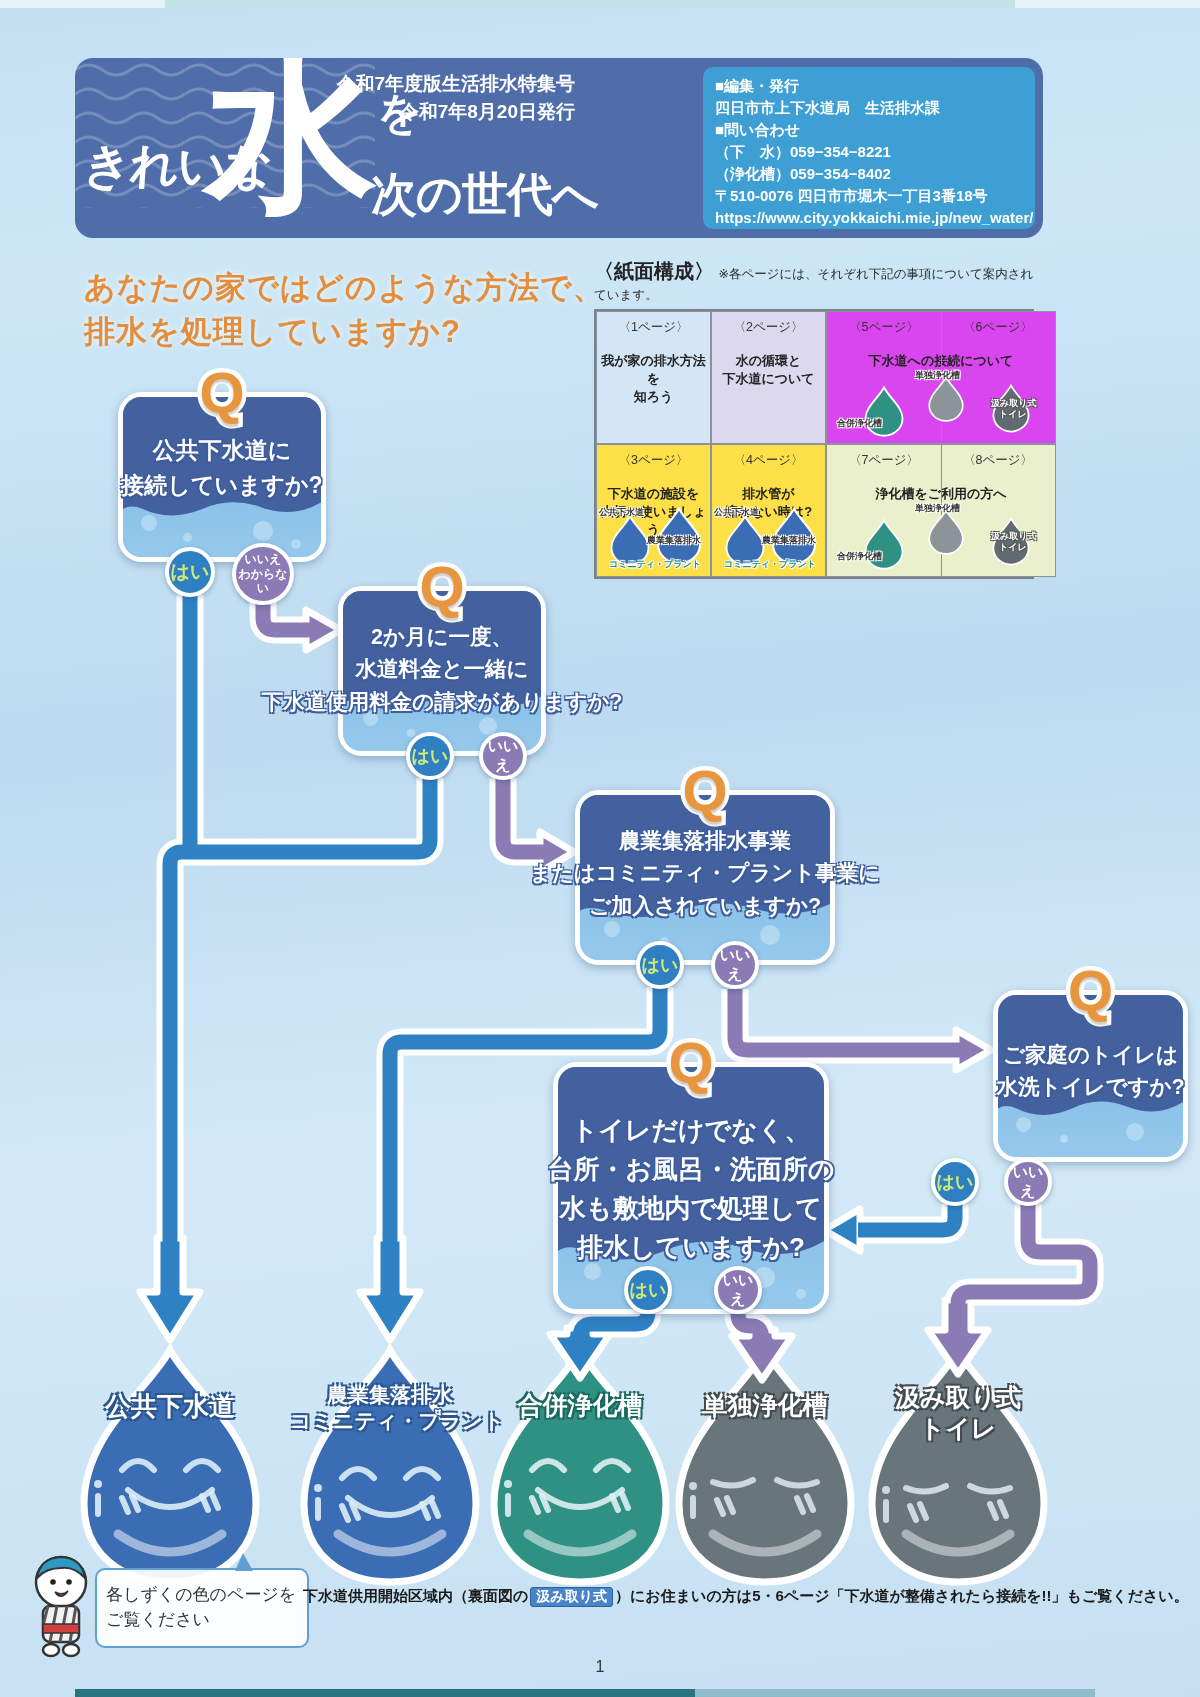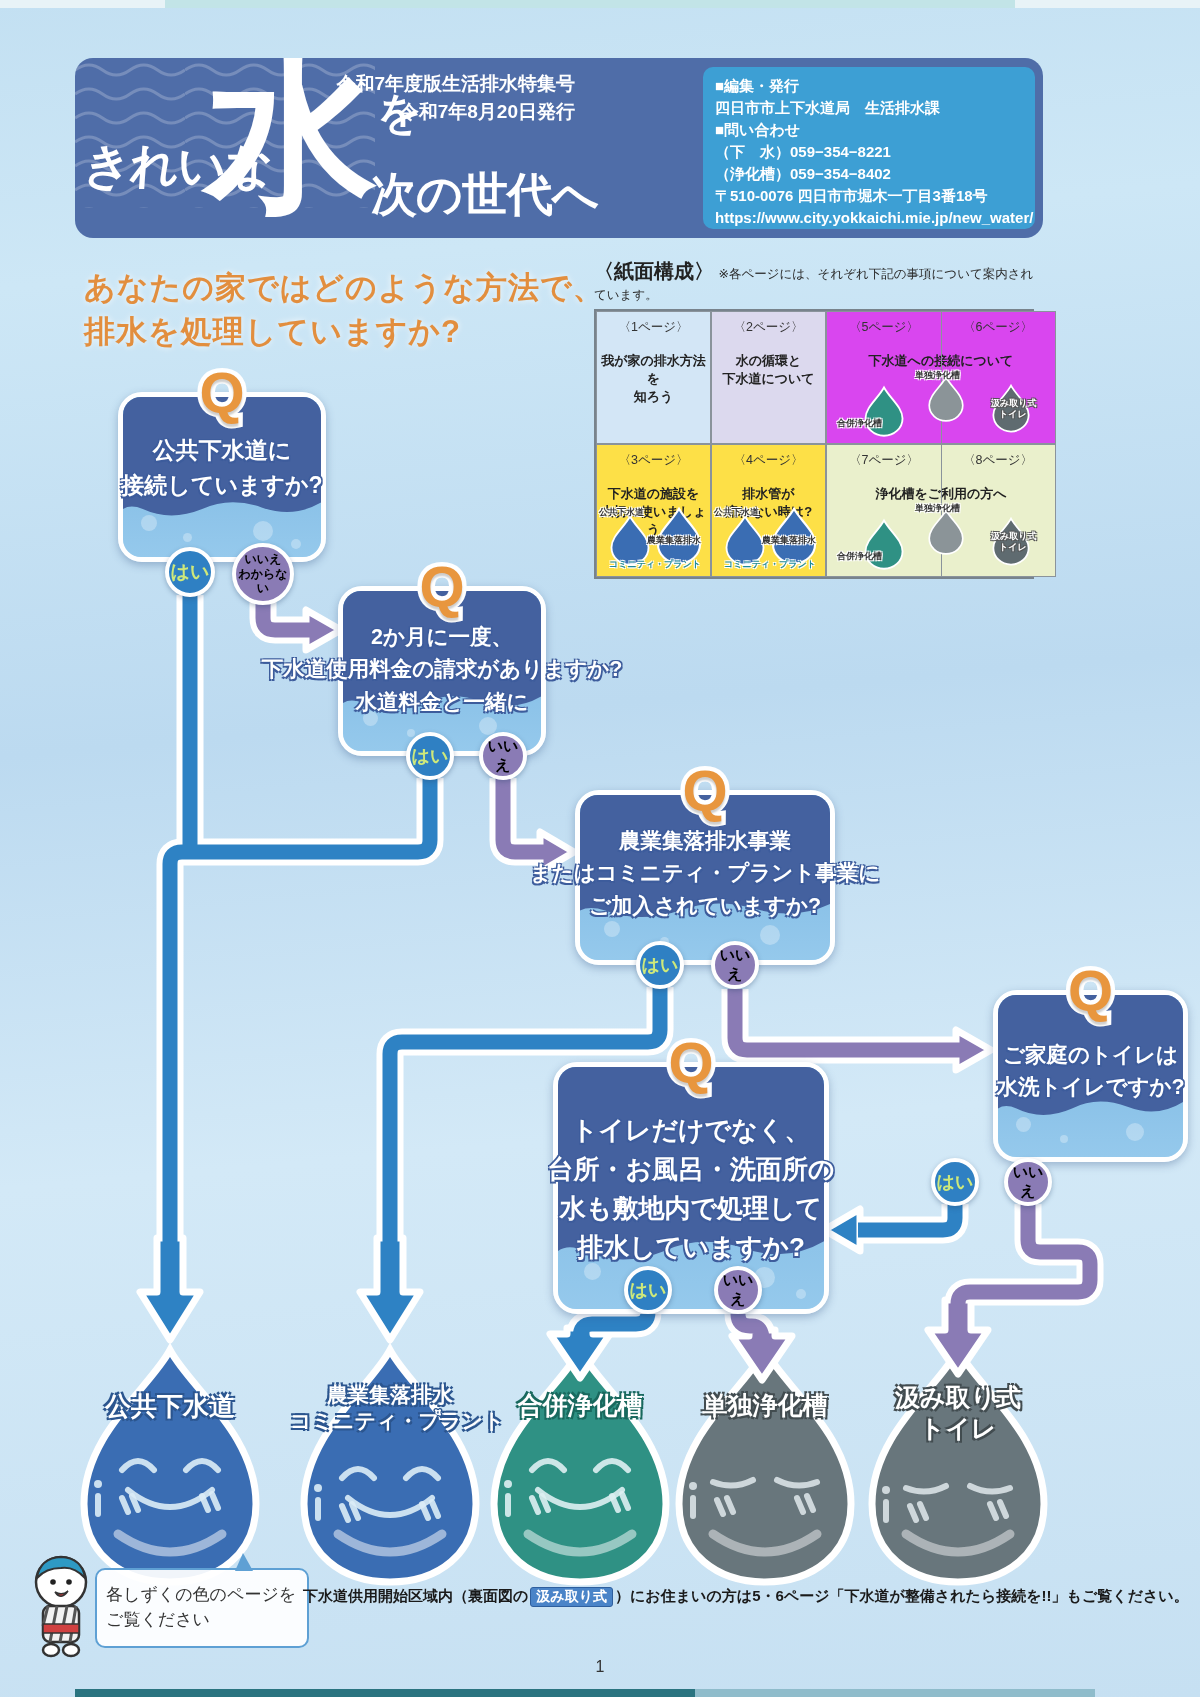--- a/index.html
+++ b/index.html
@@ -73,21 +73,21 @@
     text-shadow:-1.5px -1.5px 0 #3d5c9c,1.5px -1.5px 0 #3d5c9c,-1.5px 1.5px 0 #3d5c9c,1.5px 1.5px 0 #3d5c9c; }
   .qmark { position:absolute; top:-38px; left:50%; transform:translateX(-50%);
     font-size:58px; font-weight:bold; color:#e8963e; z-index:3;
     -webkit-text-stroke:9px #fff; paint-order:stroke fill;
     text-shadow:0 3px 2px rgba(90,90,90,.3); }
 
   .ans { position:absolute; border:4px solid #fff; border-radius:50%; z-index:9;
     display:flex; align-items:center; justify-content:center; text-align:center;
     font-weight:bold; box-shadow:0 2px 5px rgba(40,70,110,.35); }
   .yes { background:#2f80c3; color:#cfe97a; }
-  .no  { background:#8a7bb5; color:#000000; }
+  .no  { background:#8a7bb5; color:#ffffff; }
 
   
   .drop { position:absolute; width:200px; height:250px; z-index:5; }
   .drop-label { position:absolute; top:52px; width:100%; text-align:center; color:#fff;
     font-weight:bold; white-space:nowrap; line-height:1.25; z-index:2; }
   .dl-blue { text-shadow:-2px -2px 0 #2b558f,2px -2px 0 #2b558f,-2px 2px 0 #2b558f,2px 2px 0 #2b558f; }
   .dl-teal { text-shadow:-2px -2px 0 #19695e,2px -2px 0 #19695e,-2px 2px 0 #19695e,2px 2px 0 #19695e; }
   .dl-gray { text-shadow:-2px -2px 0 #424c50,2px -2px 0 #424c50,-2px 2px 0 #424c50,2px 2px 0 #424c50; }
 
   
@@ -443,22 +443,22 @@
       <svg viewBox="0 0 100 100" preserveAspectRatio="none">
         <path d="M0,0 H100 V66 Q86,76 70,69 Q54,62 40,70 Q24,78 10,70 Q4,67 0,70 Z" fill="#44619f"></path>
       </svg>
       <i style="left:20px;top:120px;width:15px;height:15px;"></i>
       <i style="left:64px;top:138px;width:8px;height:8px;"></i>
       <i style="left:136px;top:126px;width:18px;height:18px;"></i>
     </div>
     <span class="qmark">Q</span>
     <div class="qtext" style="top:30px;font-size:21.5px;">
       <div>2か月に一度、</div>
+      <div>水道料金と一緒に</div>
       <div>下水道使用料金の請求がありますか?</div>
-      <div>水道料金と一緒に</div>
     </div>
   </div>
   <div class="ans yes" style="left:406px;top:732px;width:48px;height:48px;font-size:18px;">はい</div>
   <div class="ans no" style="left:479px;top:732px;width:48px;height:48px;font-size:15px;">いいえ</div>
 
   <div class="qbox" style="left:575px;top:790px;width:260px;height:175px;">
     <div class="qbg">
       <svg viewBox="0 0 100 100" preserveAspectRatio="none">
         <path d="M0,0 H100 V66 Q86,76 70,69 Q54,62 40,70 Q24,78 10,70 Q4,67 0,70 Z" fill="#44619f"></path>
       </svg>

